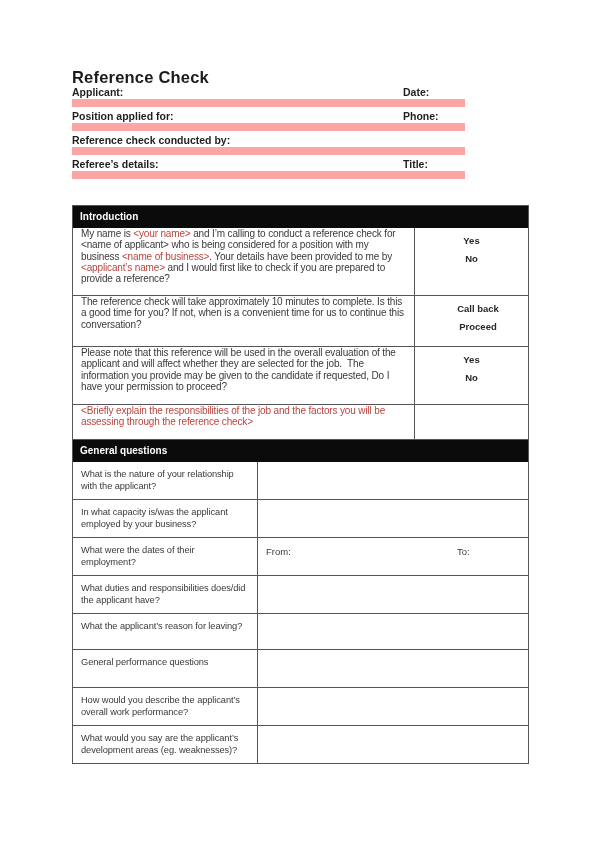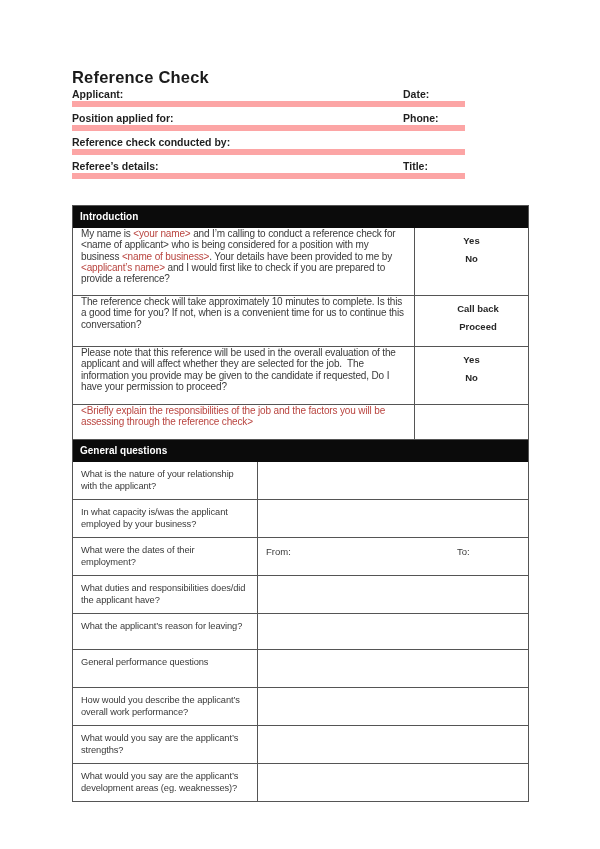--- a/index.html
+++ b/index.html
@@ -20,21 +20,21 @@
     color: #1b1b1b;
     letter-spacing: 0.2px;
     line-height: 18px;
   }
 
   
   .fields { margin-top: 4px; }
   .field-row {
     position: relative;
     height: 17px;
-    border-bottom: 6px solid #fca5a5;
+    border-bottom: 8px solid #fca5a5;
     margin-bottom: 7px;
   }
   .field-row span {
     position: absolute;
     bottom: 1px;
     font-size: 10.5px;
     font-weight: 700;
     color: #1f1f1f;
     white-space: nowrap;
   }
@@ -183,24 +183,20 @@
             <div class="a"></div>
           </div>
           <div class="grow" style="min-height: 38px;">
             <div class="q">General performance questions</div>
             <div class="a"></div>
           </div>
           <div class="grow" style="min-height: 38px;">
             <div class="q">How would you describe the applicant’s overall work performance?</div>
             <div class="a"></div>
           </div>
-          <div class="grow" style="min-height: 35px;">
-            <div class="q">What would you say are the applicant’s strengths?</div>
-            <div class="a"></div>
-          </div>
           <div class="grow" style="min-height: 34px;">
             <div class="q">What would you say are the applicant’s development areas (eg. weaknesses)?</div>
             <div class="a"></div>
           </div>
         </div>
     </div>
 
   </div>
 </div>
 

